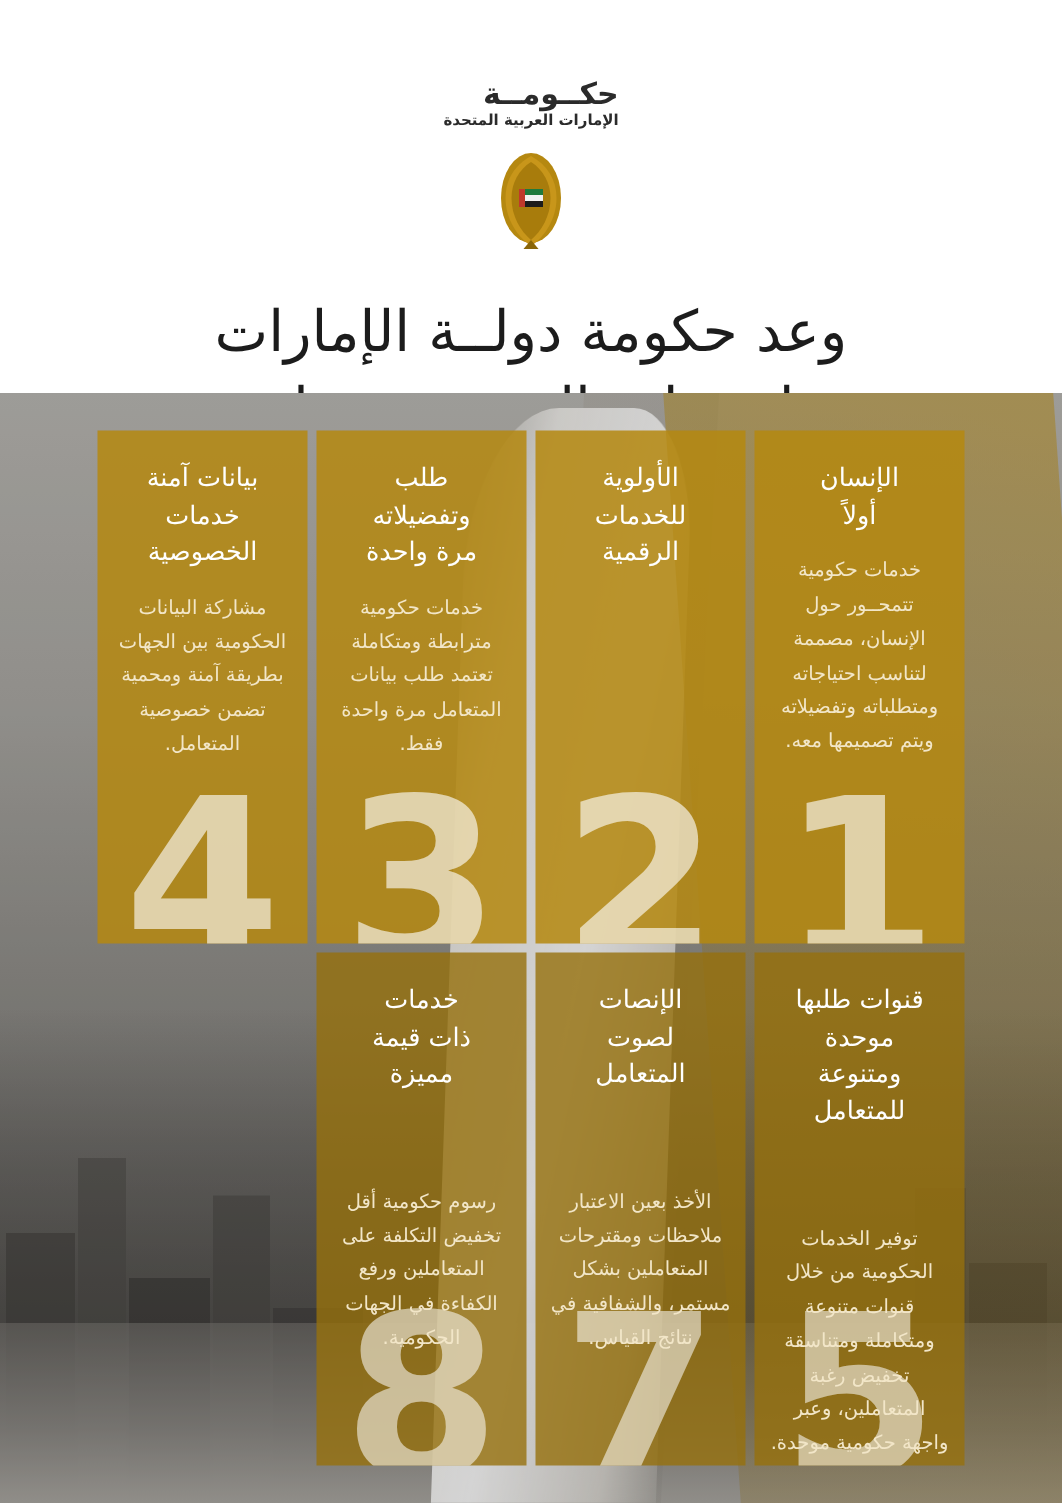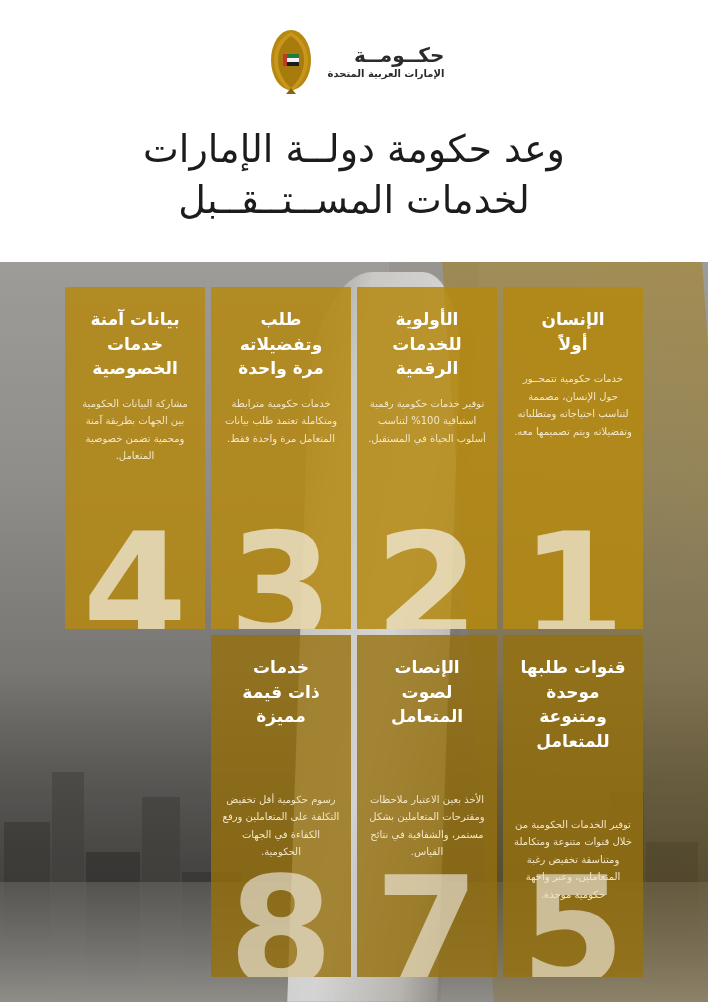--- a/index.html
+++ b/index.html
@@ -16,25 +16,26 @@
   }
 
   
   .header {
     height: 262px;
     background: #ffffff;
     position: relative;
   }
   .emblem-row {
     display: flex;
-    flex-direction: row;
+    flex-direction: column;
     align-items: center;
     justify-content: center;
     gap: 10px;
     padding-top: 26px;
+    margin-top: 24px;
   }
   .emblem {
     width: 54px;
     height: 72px;
     position: relative;
   }
   .emblem svg { display: block; }
   .gov-text {
     text-align: right;
     line-height: 1.25;
@@ -159,31 +160,31 @@
     align-items: center;
     padding: 20px 10px 6px 10px;
     box-sizing: border-box;
   }
   .cell.dim {
     background: rgba(150,112,12,0.80);
     gap: 48px;
   }
   .cell .c-title {
     color: #ffffff;
-    font-weight: bold;
+    font-weight: normal;
     font-size: 17px;
     line-height: 1.45;
     text-align: center;
     letter-spacing: 0.2px;
     z-index: 3;
   }
   .cell .c-desc {
     margin-top: 14px;
     color: #f2e6c8;
-    font-size: 10px;
+    font-size: 13px;
     line-height: 1.75;
     text-align: center;
     z-index: 3;
     max-width: 120px;
   }
   .cell .c-num {
     position: absolute;
     bottom: -34px;
     left: 0;
     width: 100%;
@@ -262,21 +263,20 @@
       <div class="c-desc">خدمات حكومية تتمحــور حول الإنسان، مصممة لتناسب احتياجاته ومتطلباته وتفضيلاته ويتم تصميمها معه.</div>
       <div class="c-num">1</div>
     </div>
 
     <div class="cell">
       <div class="c-title">
         <div>الأولوية</div>
         <div>للخدمات</div>
         <div>الرقمية</div>
       </div>
-      <div class="c-desc">توفير خدمات حكومية رقمية استباقية 100% لتناسب أسلوب الحياة في المستقبل.</div>
       <div class="c-num">2</div>
     </div>
 
     <div class="cell">
       <div class="c-title">
         <div>طلب</div>
         <div>وتفضيلاته</div>
         <div>مرة واحدة</div>
       </div>
       <div class="c-desc">خدمات حكومية مترابطة ومتكاملة تعتمد طلب بيانات المتعامل مرة واحدة فقط.</div>

